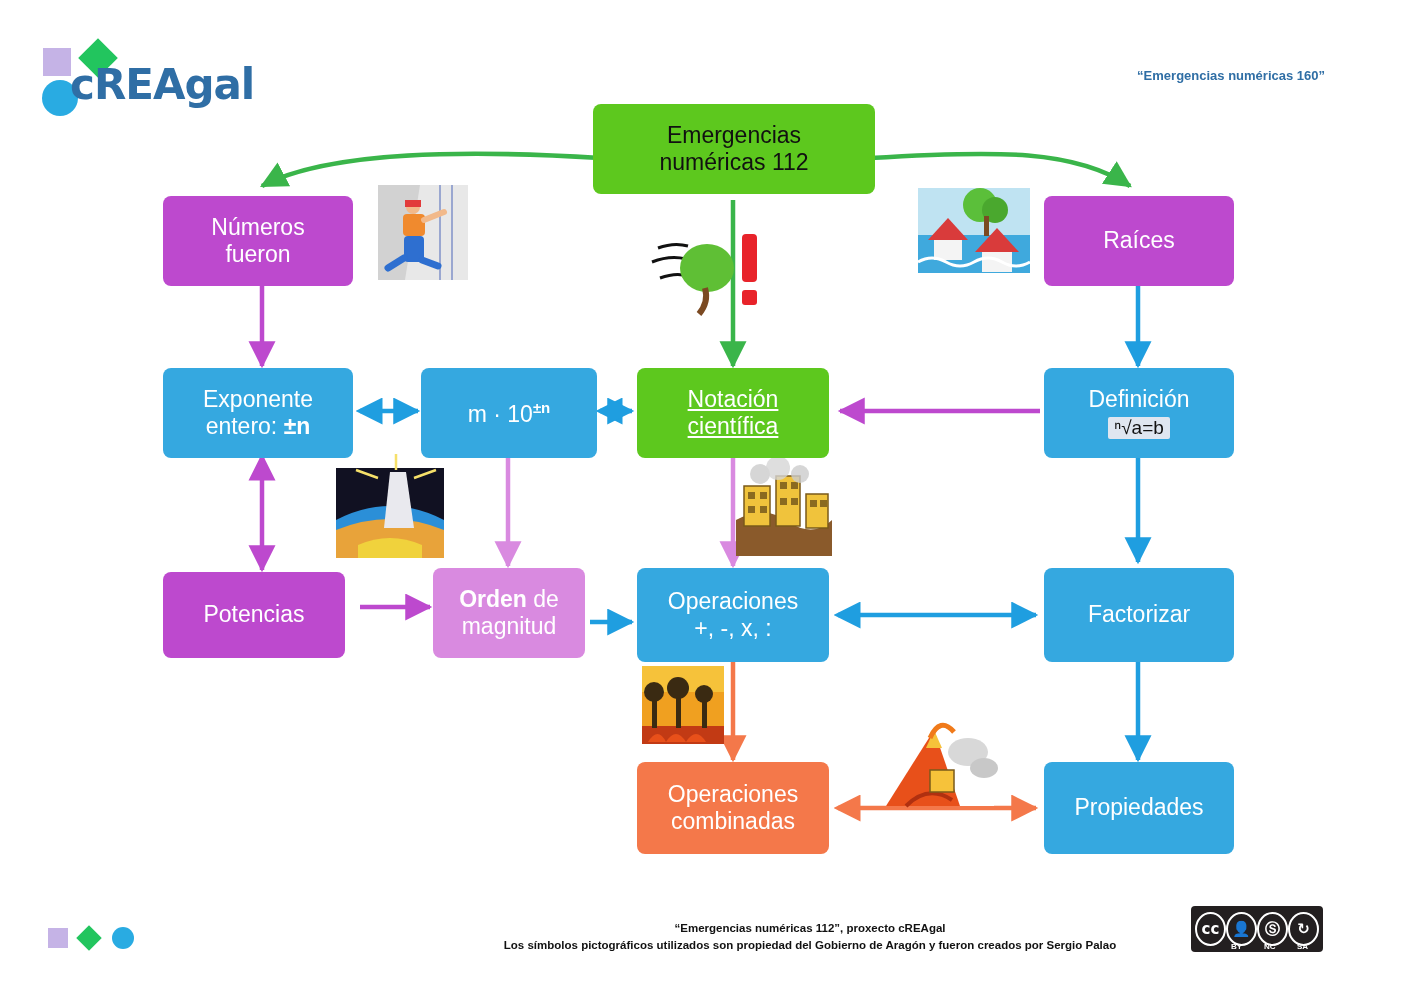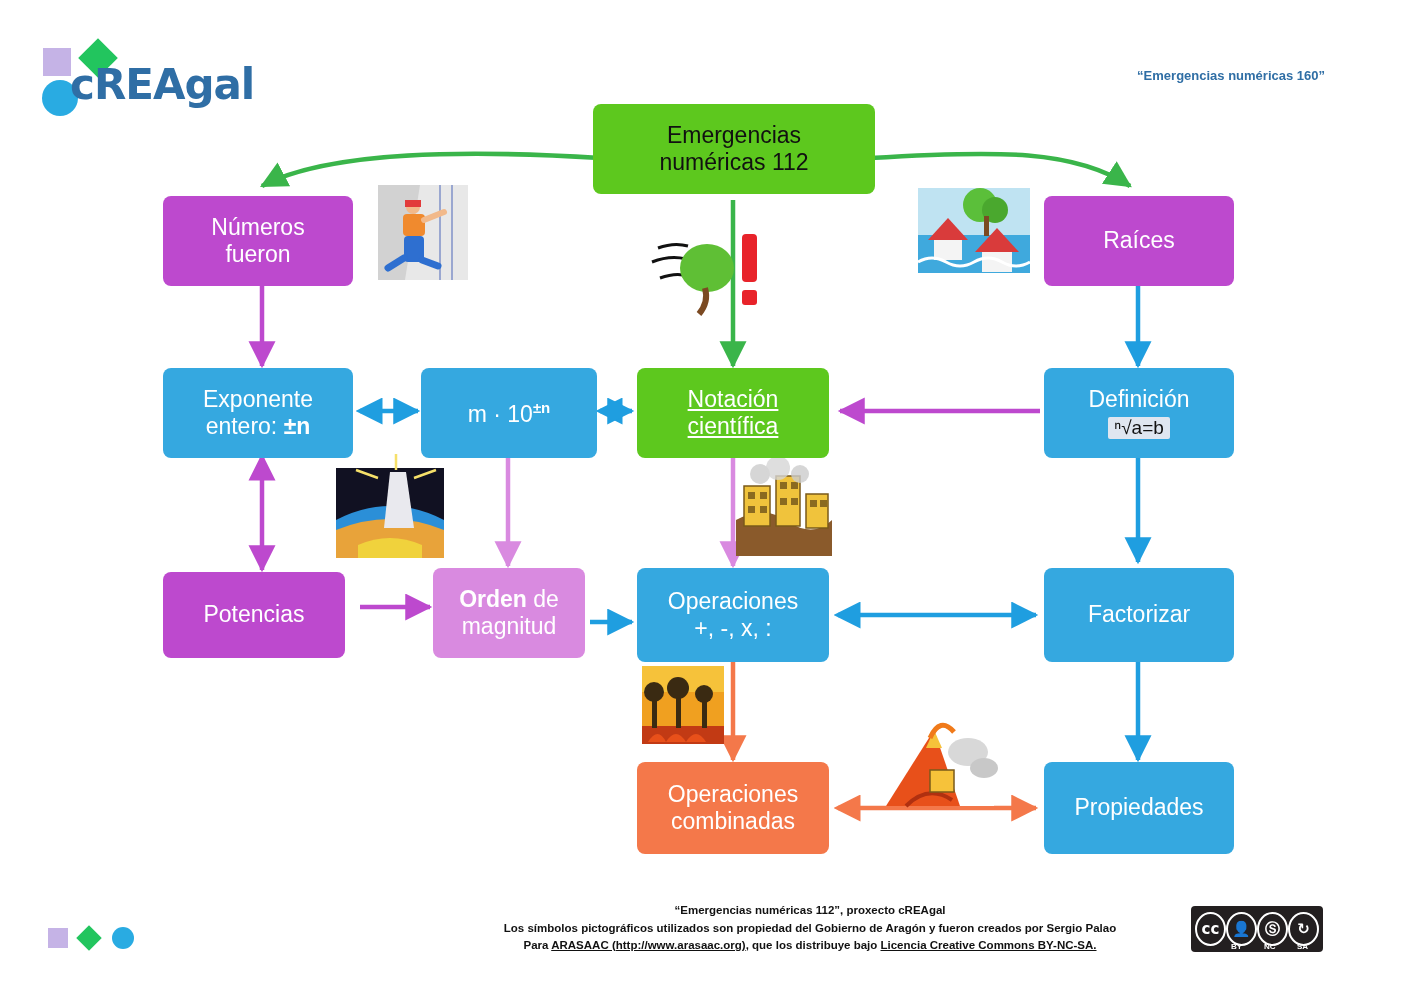--- a/index.html
+++ b/index.html
@@ -421,23 +421,20 @@
 
 <div class="footer-dots">
   <div class="sq"></div>
   <div class="dm"></div>
   <div class="ci"></div>
 </div>
 
 <div class="footer-text">
   <div>“Emergencias numéricas 112”, proxecto cREAgal</div>
   <div>Los símbolos pictográficos utilizados son propiedad del Gobierno de Aragón y fueron creados por Sergio Palao</div>
-  <div>
-    <span>Para </span><a class="u" href="#" style="color:#111;">ARASAAC (http://www.arasaac.org)</a><span>, que los distribuye bajo </span><a class="u" href="#" style="color:#111;">Licencia Creative Commons BY-NC-SA.</a>
-  </div>
 </div>
 
 <div class="cc-badge">
   <div class="cc-c">cc</div>
   <div class="cc-c">👤</div>
   <div class="cc-c">Ⓢ</div>
   <div class="cc-c">↻</div>
 </div>
 <div class="cc-labels">
   <span style="left:40px;">BY</span>

